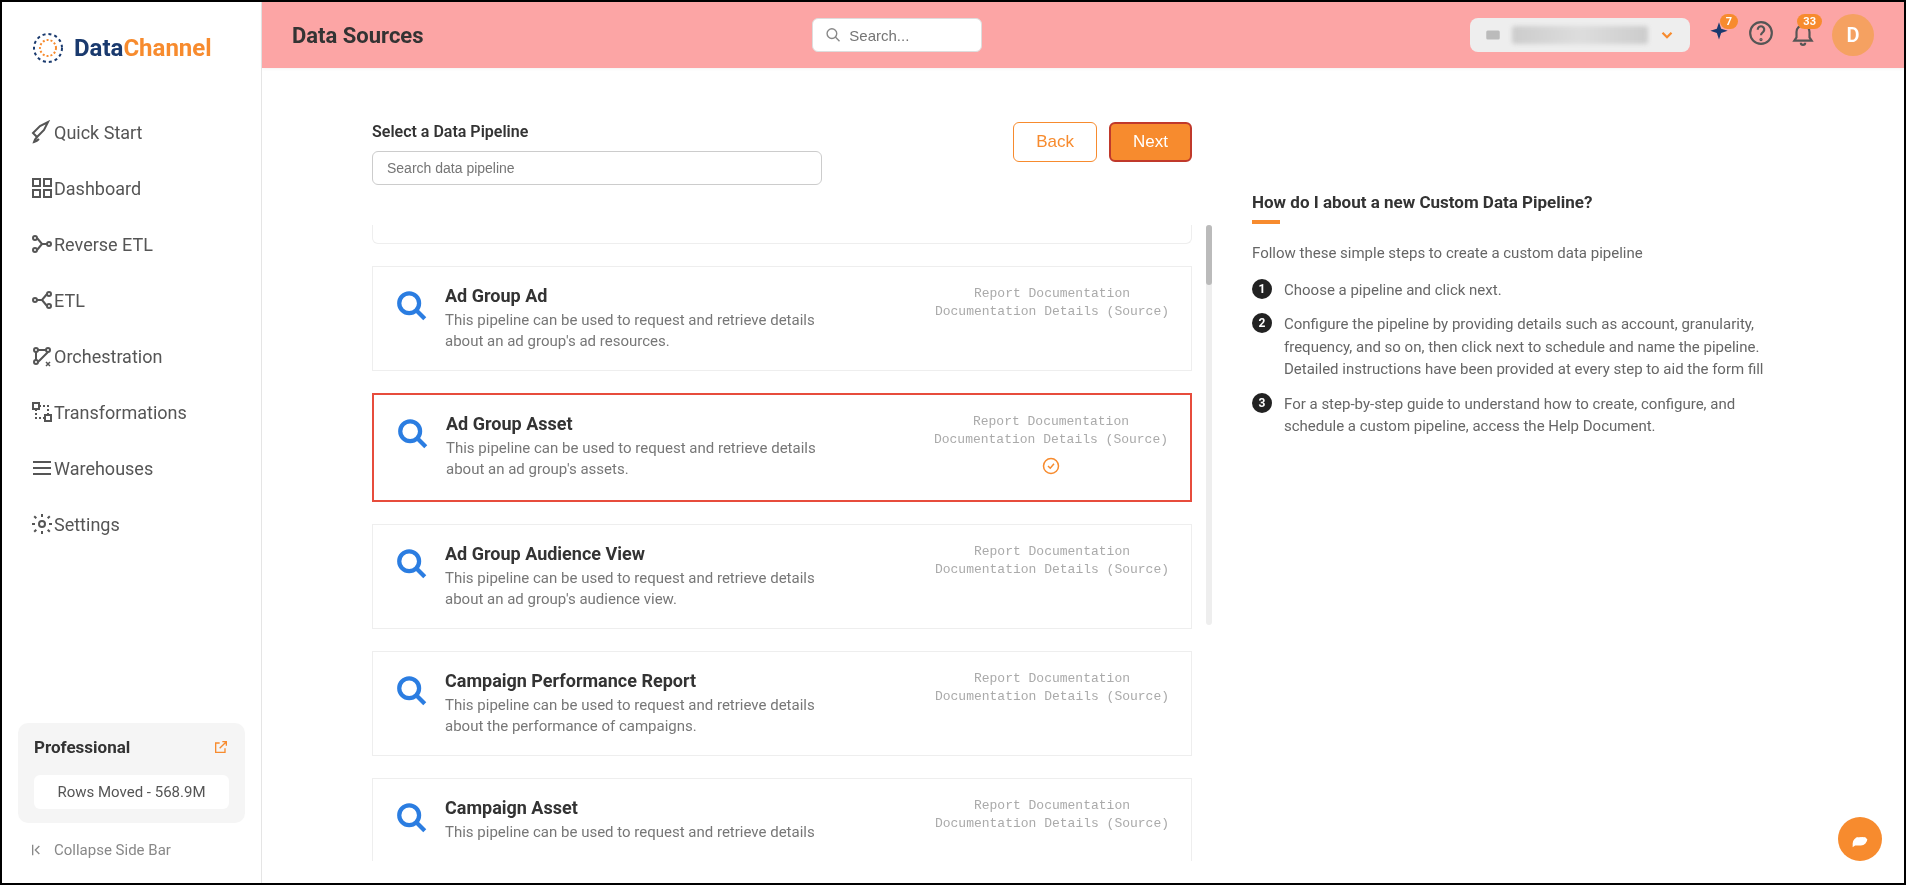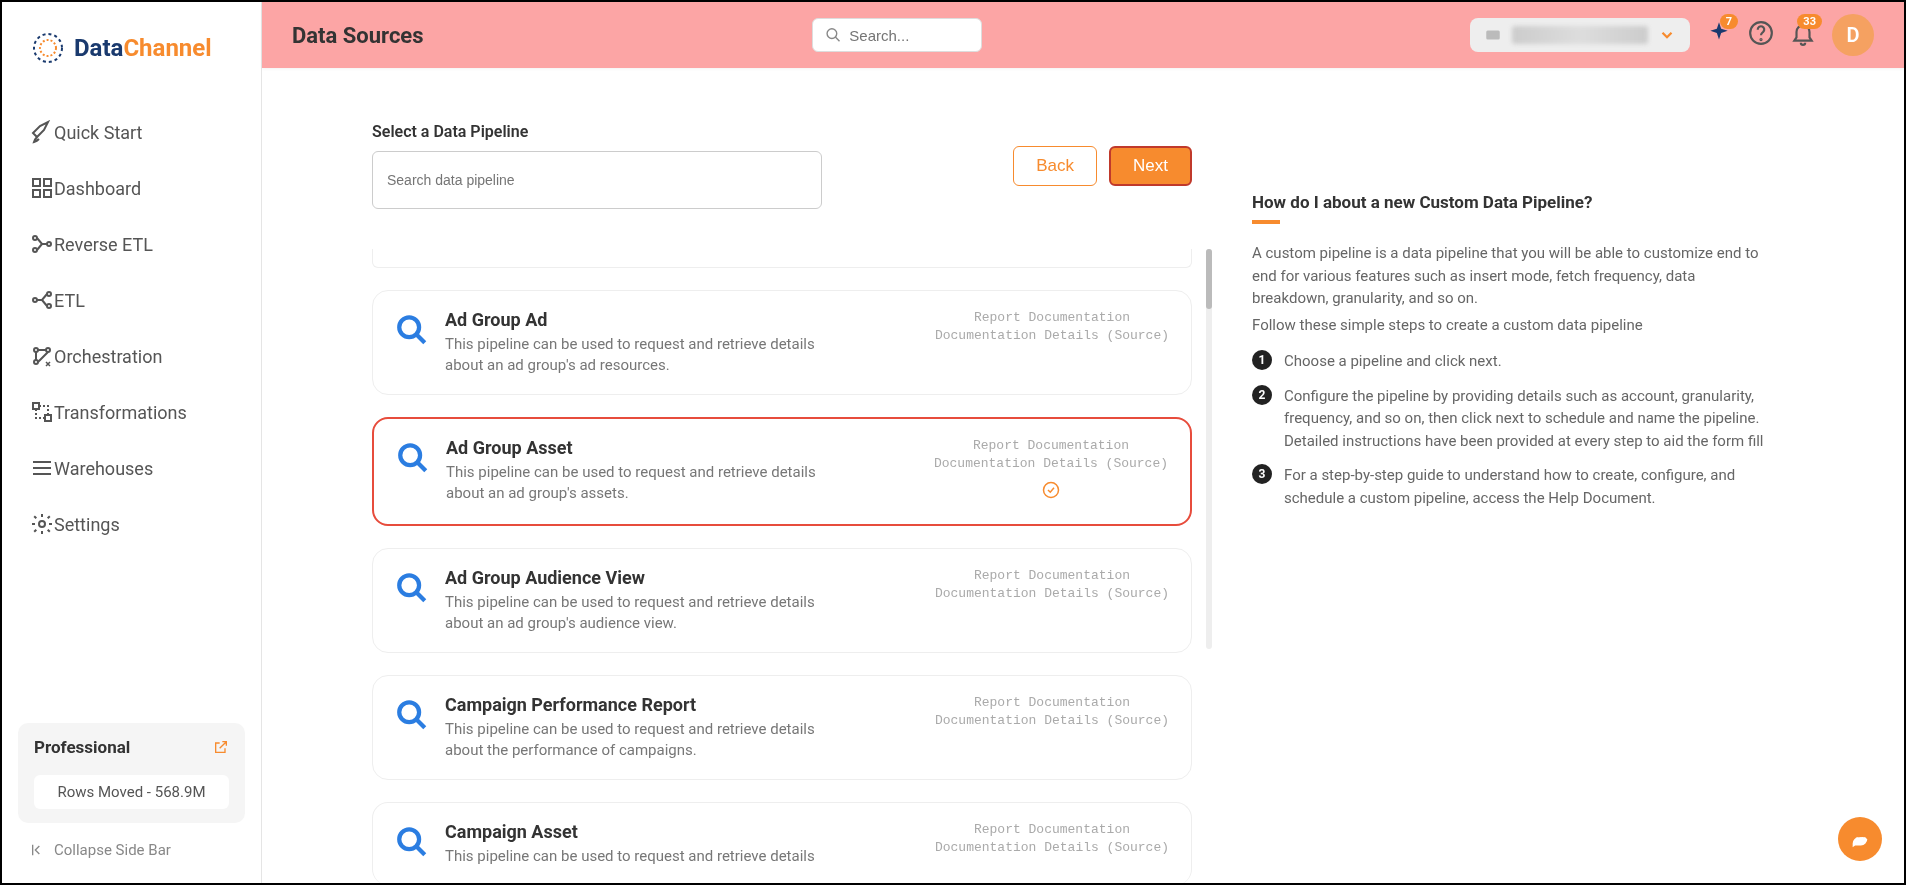--- a/index.html
+++ b/index.html
@@ -29,31 +29,31 @@
 .workspace-pill { background: #eee; border-radius: 8px; padding: 8px 14px; display: flex; align-items: center; gap: 10px; width: 220px; }
 .workspace-blur { flex: 1; height: 18px; background: linear-gradient(90deg, #ccc, #ddd, #ccc); filter: blur(2px); border-radius: 3px; }
 .chev-down { color: #f78b2e; width: 18px; height: 18px; }
 .icon-btn { position: relative; cursor: pointer; color: #555; }
 .icon-btn svg { width: 26px; height: 26px; }
 .badge { position: absolute; top: -6px; right: -6px; background: #f78b2e; color: #fff; border-radius: 10px; font-size: 11px; padding: 1px 6px; font-weight: 700; }
 .avatar { width: 42px; height: 42px; border-radius: 50%; background: #f5a161; color: #fff; display: flex; align-items: center; justify-content: center; font-size: 20px; font-weight: 600; }
 .content { position: absolute; left: 300px; top: 80px; right: 60px; bottom: 0; background: #fdfdfd; display: flex; }
 .main-panel { flex: 1; background: #fff; padding: 40px 50px 0 70px; position: relative; display: flex; }
 .left-col { flex: 0 0 820px; }
-.heading-row { display: flex; align-items: center; justify-content: space-between; margin-bottom: 40px; }
+.heading-row { display: flex; align-items: flex-start; justify-content: space-between; margin-bottom: 40px; }
 .section-title { font-size: 16px; font-weight: 600; color: #333; margin-bottom: 10px; }
-.pipeline-search { border: 1px solid #ccc; border-radius: 6px; padding: 20px 14px; width: 450px; font-size: 14px; color: #999; outline: none; }
+.pipeline-search { border: 1px solid #ccc; border-radius: 6px; padding: 8px 14px; width: 450px; font-size: 14px; color: #999; outline: none; }
 .btn-row { display: flex; gap: 12px; }
 .btn { padding: 8px 22px; border-radius: 6px; font-size: 17px; cursor: pointer; border: 1px solid transparent; }
 .btn-back { background: #fff; border: 1px solid #f78b2e; color: #f78b2e; }
 .btn-next { background: #f78b2e; color: #fff; border: 2px solid #c0392b; }
 .pipeline-list { position: relative; }
 .scroll-track { position: absolute; right: -20px; top: 0; width: 6px; height: 400px; background: #eee; border-radius: 3px; }
 .scroll-thumb { position: absolute; top: 0; width: 6px; height: 60px; background: #bbb; border-radius: 3px; }
-.pipeline-card { border: 1px solid #eee; border-radius: 16px; padding: 18px 22px; margin-bottom: 22px; display: flex; align-items: flex-start; gap: 16px; background: #fff; position: relative; }
+.pipeline-card { border: 1px solid #eee; border-radius: 0; padding: 18px 22px; margin-bottom: 22px; display: flex; align-items: flex-start; gap: 16px; background: #fff; position: relative; }
 .pipeline-card.truncated-top { border-top: none; border-radius: 0 0 6px 6px; padding-top: 0; }
 .pipeline-card.selected { border: 2px solid #e74c3c; }
 .card-icon { width: 34px; height: 34px; flex-shrink: 0; margin-top: 4px; }
 .card-body { flex: 1; }
 .card-title { font-size: 18px; font-weight: 700; color: #333; margin-bottom: 4px; }
 .card-desc { font-size: 15px; color: #777; max-width: 380px; line-height: 1.4; }
 .card-right { text-align: center; font-size: 13px; color: #aaa; line-height: 1.4; font-family: Liberation Mono, monospace; }
 .card-check { color: #f78b2e; margin-top: 8px; display: inline-block; }
 .info-panel { flex: 1; padding: 0 30px 0 60px; margin-top: 70px; }
 .info-title { font-size: 17px; font-weight: 700; color: #333; margin-bottom: 8px; }
@@ -296,21 +296,20 @@
               <div>Report Documentation</div>
               <div>Documentation Details (Source)</div>
             </div>
         </div>
       </div>
     </div>
 
     <div class="info-panel">
       <div class="info-title">How do I about a new Custom Data Pipeline?</div>
       <div class="info-underline"></div>
-      <div class="info-text">A custom pipeline is a data pipeline that you will be able to customize end to end for various features such as insert mode, fetch frequency, data breakdown, granularity, and so on.</div>
       <div class="info-text">Follow these simple steps to create a custom data pipeline</div>
       <div class="info-steps">
         <div class="info-step">
             <div class="step-num">1</div>
             <div class="step-text">Choose a pipeline and click next.</div>
           </div>
         <div class="info-step">
             <div class="step-num">2</div>
             <div class="step-text">Configure the pipeline by providing details such as account, granularity, frequency, and so on, then click next to schedule and name the pipeline. Detailed instructions have been provided at every step to aid the form fill</div>
           </div>

